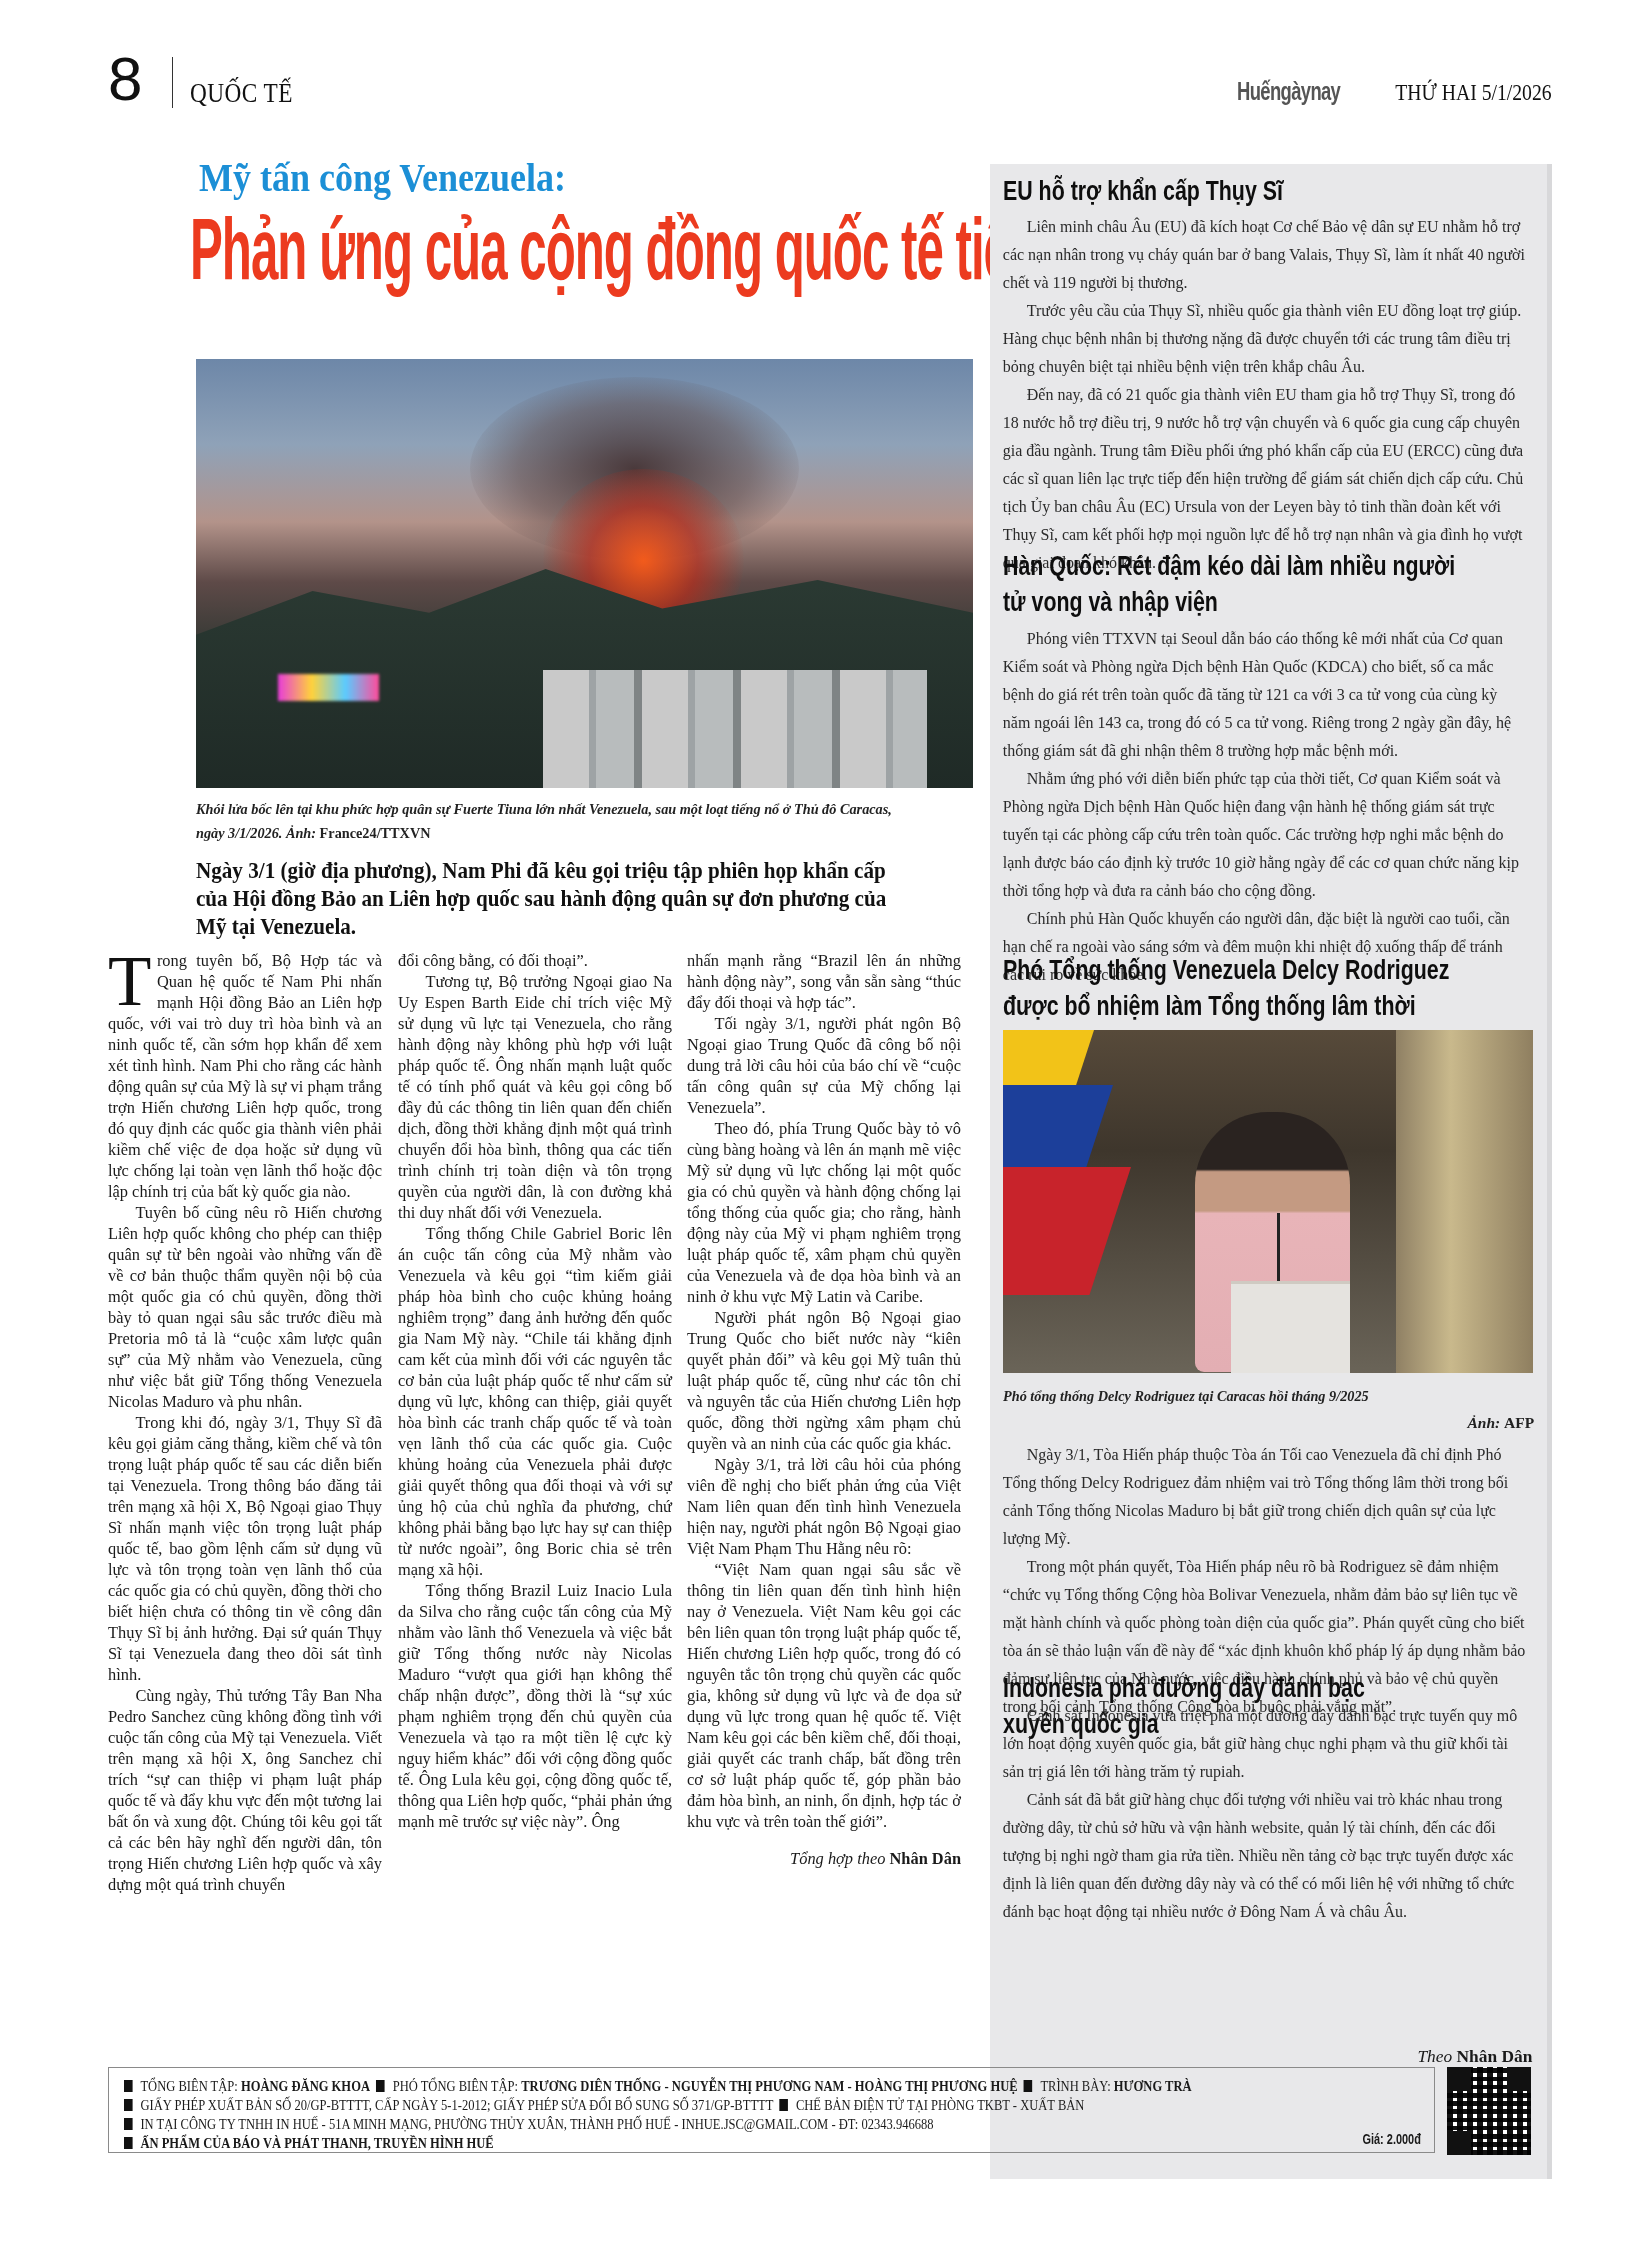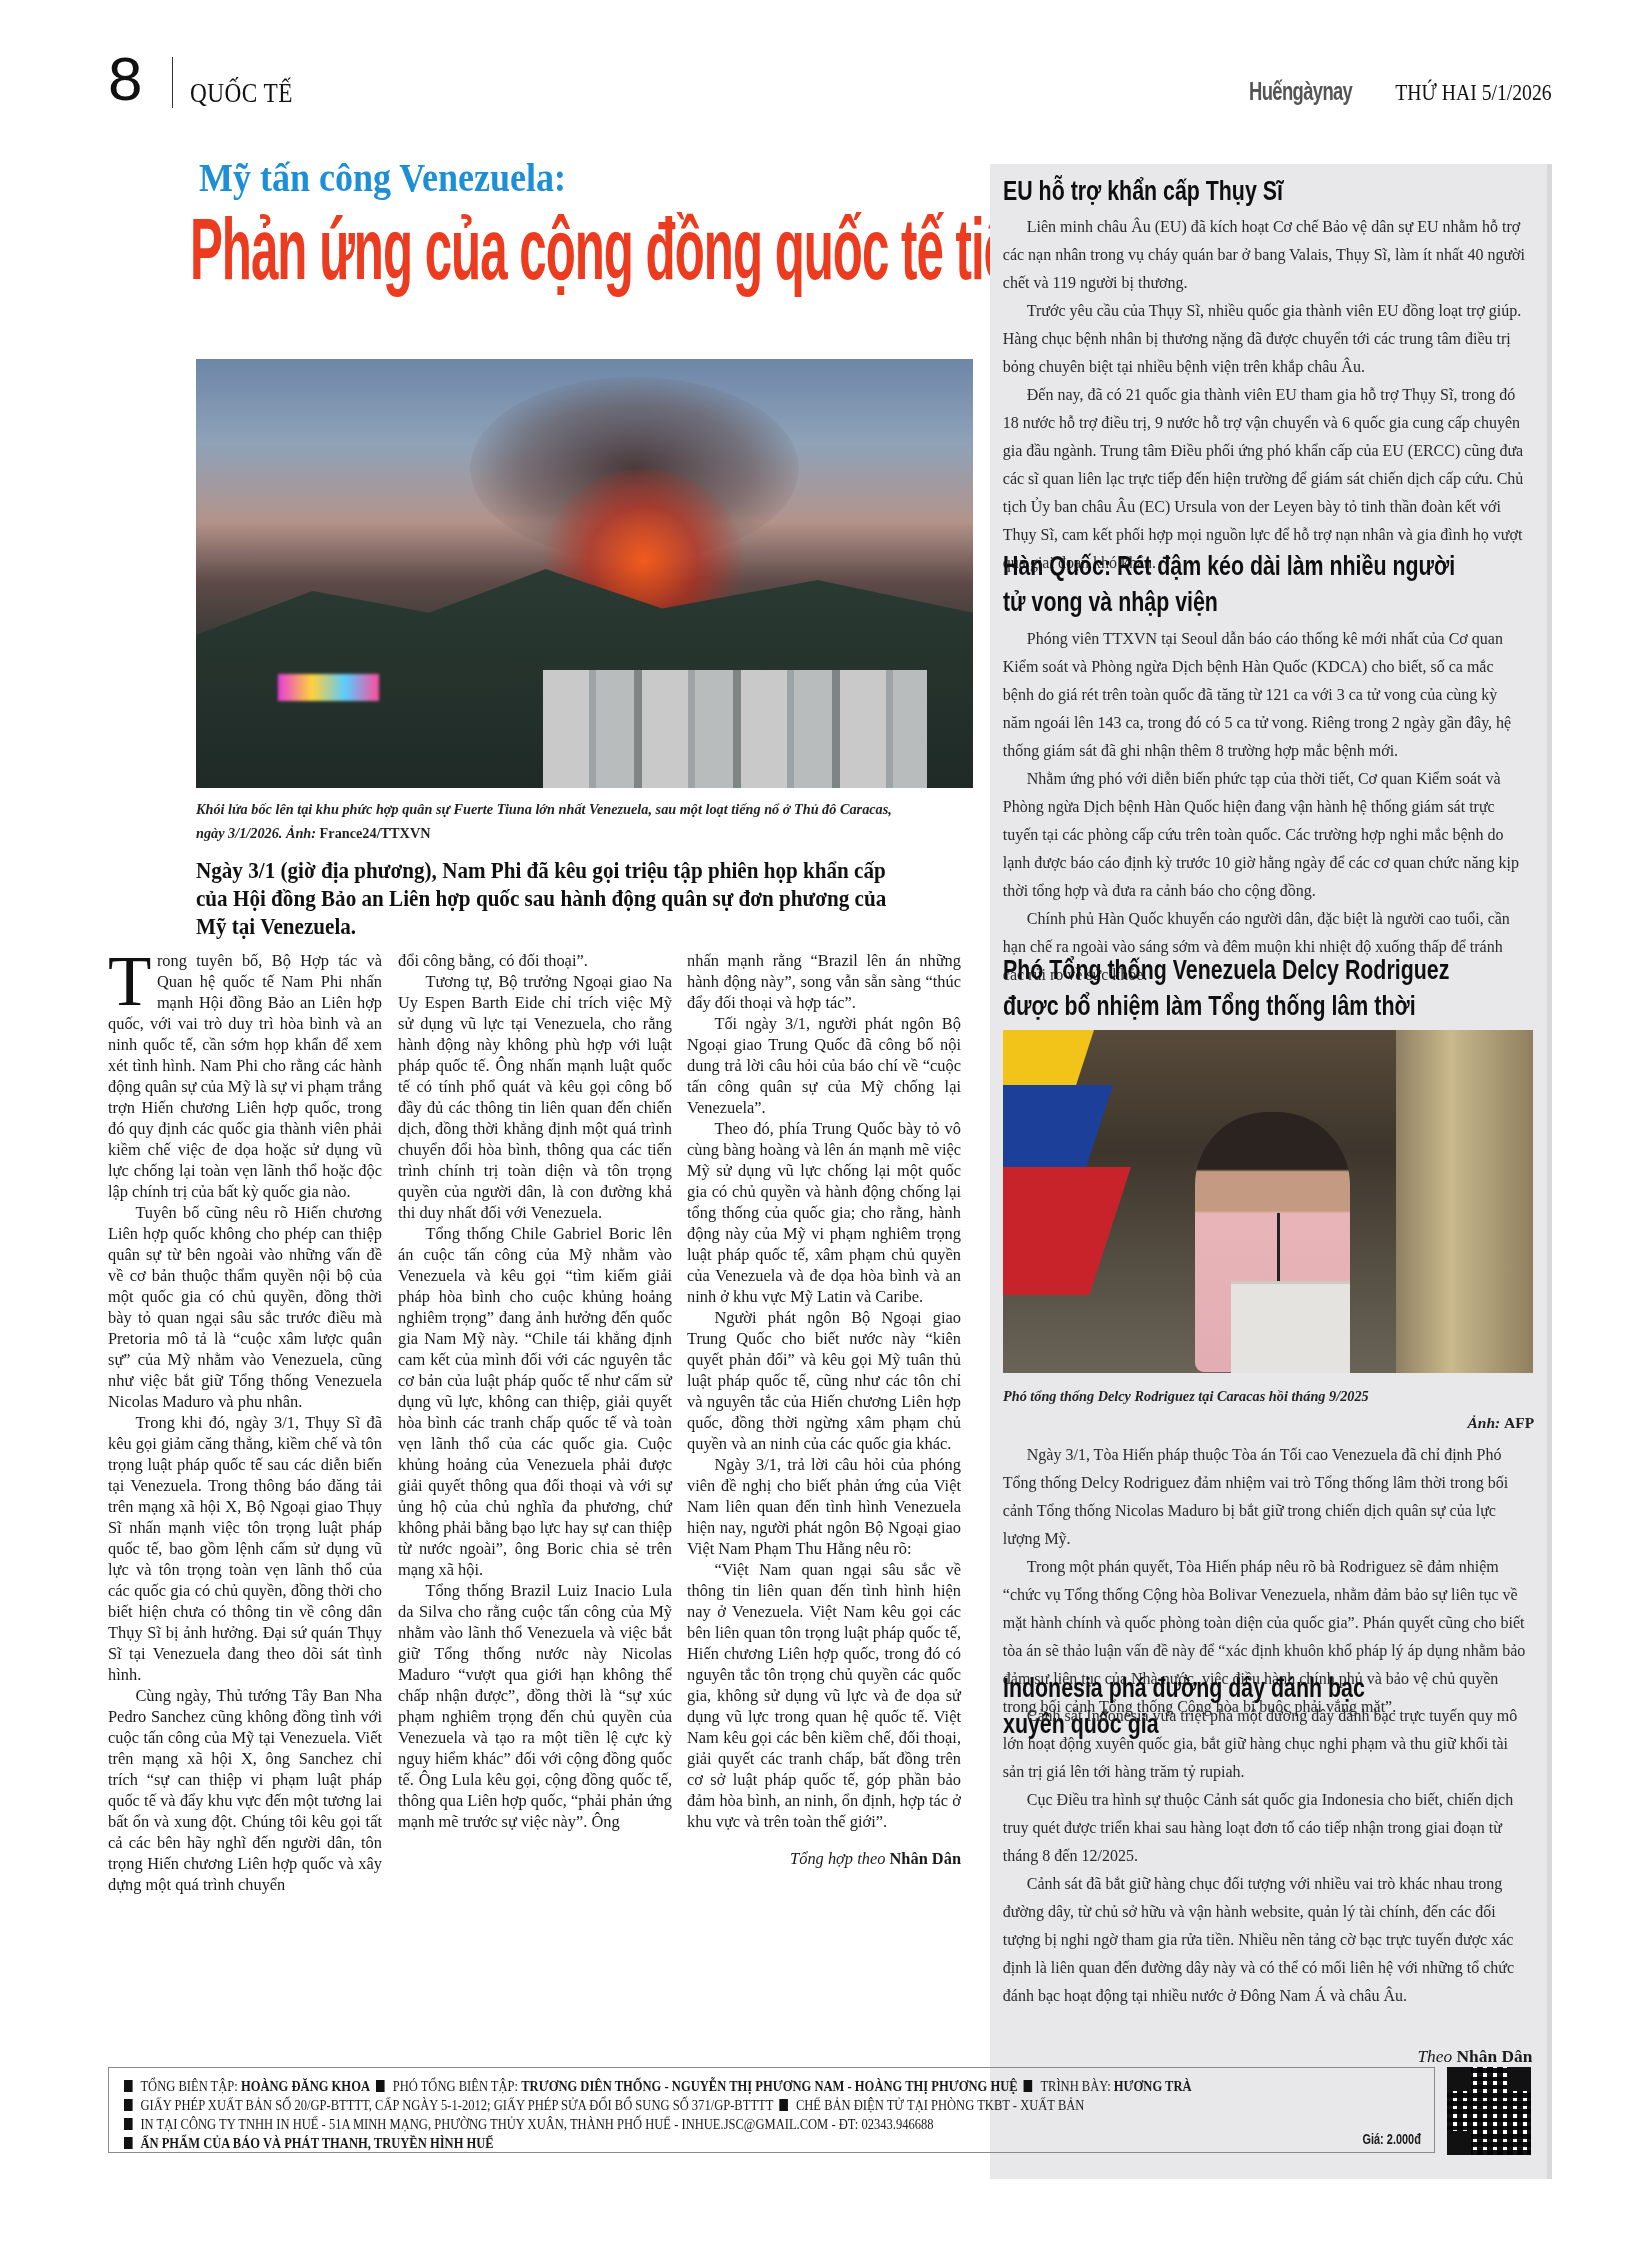--- a/index.html
+++ b/index.html
@@ -2,21 +2,21 @@
 <html style="font-size:14.6px"><head>
 <meta charset="utf-8">
 <style>
   html, body { margin: 0; padding: 0; background: #ffffff; }
   body { width: 1647px; height: 2267px; position: relative; overflow: hidden; font-family: "Liberation Serif", serif; color: #1a1a1a; }
 
   .page-header { position: absolute; left: 108px; top: 51px; width: 1444px; height: 64px; }
   .page-num { position: absolute; left: 0; top: -3.7px; font-family: "Liberation Sans", sans-serif; font-size: 62px; line-height: 64px; color: #111; }
   .page-divider { position: absolute; left: 64px; top: 5.5px; width: 0.9px; height: 51px; background: #333; }
   .section-name { position: absolute; left: 82px; top: 27.4px; font-size: 27.4px; letter-spacing: 0.5px; color: #111; transform: scaleX(0.85); transform-origin: left; }
-  .masthead { position: absolute; right: 0; top: 25.6px; display: flex; align-items: baseline; gap: 9px; }
+  .masthead { position: absolute; right: 0; top: 25.6px; display: flex; align-items: baseline; gap: 21px; }
   .masthead-logo { font-family: "Liberation Sans", sans-serif; font-weight: bold; font-size: 25.6px; color: #555; transform: scaleX(0.72); transform-origin: right; letter-spacing: -0.9px; }
   .masthead-date { font-size: 24px; color: #111; transform: scaleX(0.82); transform-origin: right; }
 
   .kicker { position: absolute; left: 199px; top: 154px; font-size: 40px; font-weight: bold; color: #1c8fd6; transform: scaleX(0.9); transform-origin: left; }
   .headline { position: absolute; left: 190px; top: 203px; width: 786px; font-family: "Liberation Sans", sans-serif; font-weight: bold; font-size: 88px; line-height: 91px; color: #ec3b1f; transform: scaleX(0.56); transform-origin: left; white-space: nowrap; letter-spacing: -1.8px; }
 
   .hero-photo { position: absolute; left: 196px; top: 359px; width: 777px; height: 429px; overflow: hidden; background: linear-gradient(180deg, #6d87a8 0%, #8fa2b8 20%, #b3938a 38%, #5e4a48 52%, #2c3530 70%, #39403f 100%); }
   .hero-photo .sky-glow { position: absolute; left: 347px; top: 110px; width: 201px; height: 183px; border-radius: 50%; background: radial-gradient(circle, rgba(255,90,20,0.9) 0%, rgba(200,40,20,0.6) 40%, rgba(80,30,30,0) 75%); }
   .hero-photo .smoke { position: absolute; left: 274px; top: 18.3px; width: 329px; height: 183px; border-radius: 50%; background: radial-gradient(ellipse, rgba(60,40,40,0.85) 0%, rgba(90,70,70,0.5) 50%, rgba(0,0,0,0) 75%); }
   .hero-photo .hills { position: absolute; left: 0; right: 0; top: 210px; height: 219px; background: linear-gradient(180deg, #2b3a33 0%, #1f2a26 100%); clip-path: polygon(0 30%, 15% 10%, 30% 20%, 45% 0%, 60% 18%, 80% 5%, 100% 20%, 100% 100%, 0 100%); }
@@ -161,21 +161,20 @@
   <div class="rodriguez-credit" style="top:1250px;"><em>Ảnh:</em> <strong>AFP</strong></div>
   <div class="sb-text" style="top:1277px;">
     <p>Ngày 3/1, Tòa Hiến pháp thuộc Tòa án Tối cao Venezuela đã chỉ định Phó Tổng thống Delcy Rodriguez đảm nhiệm vai trò Tổng thống lâm thời trong bối cảnh Tổng thống Nicolas Maduro bị bắt giữ trong chiến dịch quân sự của lực lượng Mỹ.</p>
     <p>Trong một phán quyết, Tòa Hiến pháp nêu rõ bà Rodriguez sẽ đảm nhiệm “chức vụ Tổng thống Cộng hòa Bolivar Venezuela, nhằm đảm bảo sự liên tục về mặt hành chính và quốc phòng toàn diện của quốc gia”. Phán quyết cũng cho biết tòa án sẽ thảo luận vấn đề này để “xác định khuôn khổ pháp lý áp dụng nhằm bảo đảm sự liên tục của Nhà nước, việc điều hành chính phủ và bảo vệ chủ quyền trong bối cảnh Tổng thống Cộng hòa bị buộc phải vắng mặt”.</p>
   </div>
 
   <div class="sb-title" style="top:1506px;">Indonesia phá đường dây đánh bạc</div>
   <div class="sb-title" style="top:1542px;">xuyên quốc gia</div>
   <div class="sb-text" style="top:1538px;">
     <p>Cảnh sát Indonesia vừa triệt phá một đường dây đánh bạc trực tuyến quy mô lớn hoạt động xuyên quốc gia, bắt giữ hàng chục nghi phạm và thu giữ khối tài sản trị giá lên tới hàng trăm tỷ rupiah.</p>
-    <p>Cục Điều tra hình sự thuộc Cảnh sát quốc gia Indonesia cho biết, chiến dịch truy quét được triển khai sau hàng loạt đơn tố cáo tiếp nhận trong giai đoạn từ tháng 8 đến 12/2025.</p>
     <p>Cảnh sát đã bắt giữ hàng chục đối tượng với nhiều vai trò khác nhau trong đường dây, từ chủ sở hữu và vận hành website, quản lý tài chính, đến các đối tượng bị nghi ngờ tham gia rửa tiền. Nhiều nền tảng cờ bạc trực tuyến được xác định là liên quan đến đường dây này và có thể có mối liên hệ với những tổ chức đánh bạc hoạt động tại nhiều nước ở Đông Nam Á và châu Âu.</p>
   </div>
 
   <div class="sb-signoff" style="top:1882px;margin-left:24px;"><em>Theo</em> <strong>Nhân Dân</strong></div>
 </div>
 
 <div class="footer">
   <div class="footer-lines">
     <span class="footer-line"><span class="bullet"></span><span>TỔNG BIÊN TẬP:</span> <b>HOÀNG ĐĂNG KHOA</b> &nbsp;<span class="bullet"></span><span>PHÓ TỔNG BIÊN TẬP:</span> <b>TRƯƠNG DIÊN THỐNG - NGUYỄN THỊ PHƯƠNG NAM - HOÀNG THỊ PHƯƠNG HUỆ</b> &nbsp;<span class="bullet"></span><span>TRÌNH BÀY:</span> <b>HƯƠNG TRÀ</b></span>
     <span class="footer-line"><span class="bullet"></span><span>GIẤY PHÉP XUẤT BẢN SỐ 20/GP-BTTTT, CẤP NGÀY 5-1-2012; GIẤY PHÉP SỬA ĐỔI BỔ SUNG SỐ 371/GP-BTTTT</span> &nbsp;<span class="bullet"></span><span>CHẾ BẢN ĐIỆN TỬ TẠI PHÒNG TKBT - XUẤT BẢN</span></span>

